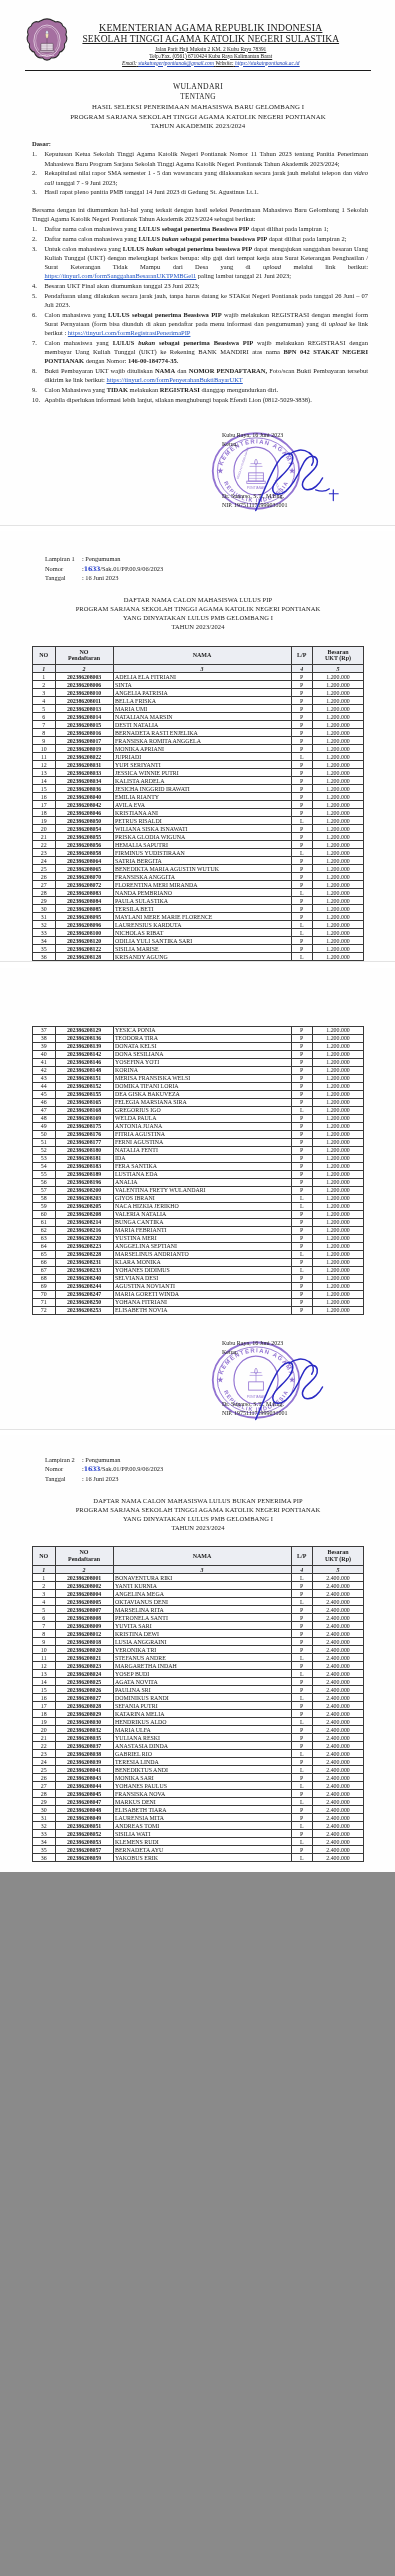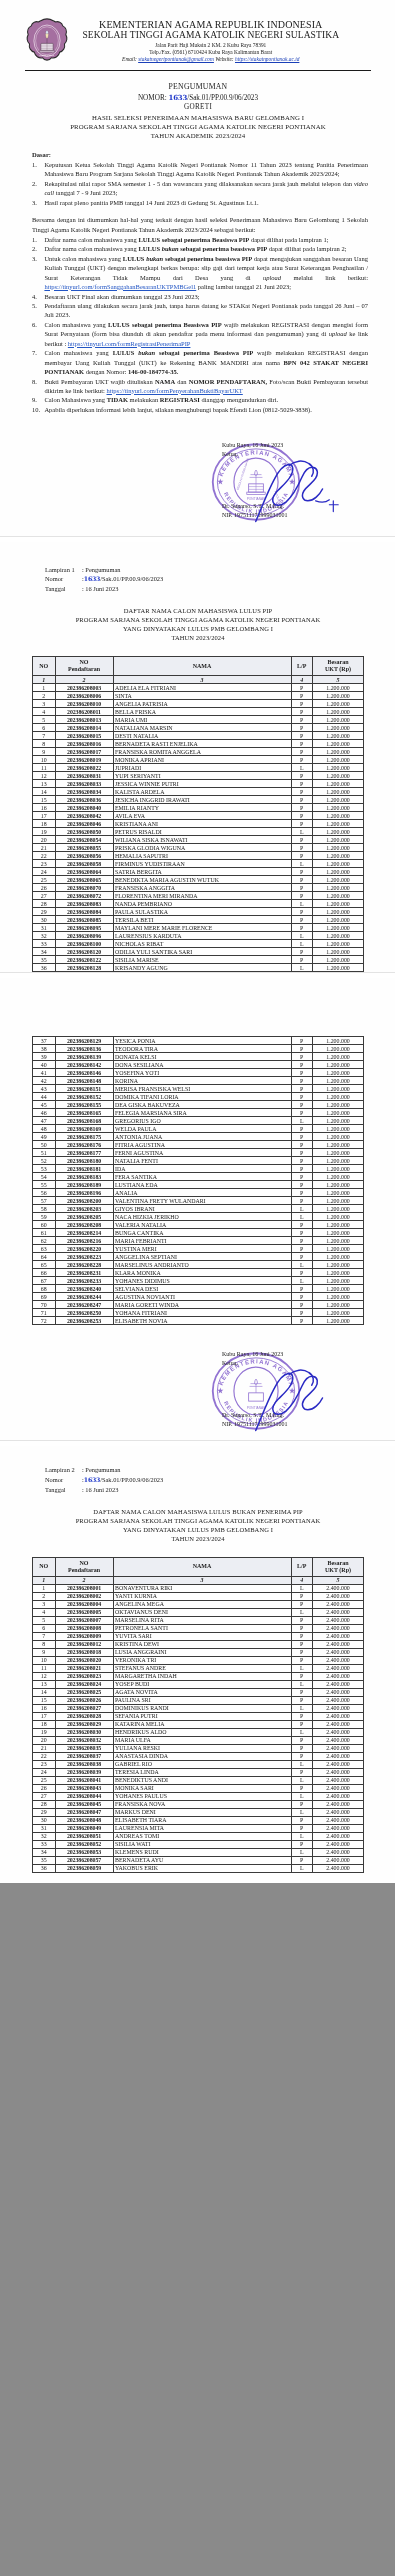--- a/index.html
+++ b/index.html
@@ -4,21 +4,21 @@
 <title>Pengumuman STAKAT Negeri Pontianak</title>
 <style>
   html,body{margin:0;padding:0;background:#8a8a8a;}
   body{font-family:"Liberation Serif",serif;color:#1b1b1b;}
   #doc{width:396px;margin:0 auto;background:#fff;}
   .page{width:396px;background:#fefefe;position:relative;overflow:hidden;
         box-sizing:border-box;padding:0 0 0 0;}
   .pagegap{height:5.2px;background:#fff;border-top:0.5px solid #e3e3e3;}
 
   
-  .lh{display:flex;align-items:center;padding:15.5px 20.6px 0 25px;}
+  .lh{display:flex;align-items:flex-end;padding:15.5px 20.6px 0 25px;text-decoration:underline;}
   .lh-logo{width:44px;height:49px;flex:0 0 44px;margin-top:2.1px;position:relative;}
   .lh-txt{flex:1;text-align:center;margin-left:2.1px;margin-right:25px;}
   .lh-l1{font-size:10px;letter-spacing:0.1px;line-height:1.12;white-space:nowrap;}
   .lh-l2{font-size:9.5px;letter-spacing:0.1px;line-height:1.15;white-space:nowrap;}
   .lh-l3{font-size:5.4px;line-height:1.3;margin-top:1px;}
   .lh-l4{font-size:5.4px;line-height:1.3;}
   .lh-l5{font-size:5.4px;line-height:1.3;font-style:italic;}
   .lh-l5 a{color:#1a3fb8;text-decoration:underline;font-style:italic;}
   .hr-thick{height:1.5px;background:#1b1b1b;margin:3.1px 25px 0 25px;}
 
@@ -121,26 +121,22 @@
           <span>Email:</span>
           <a href="#">stakatnegeripontianak@gmail.com</a>
           <span>Website:</span>
           <a href="#">https://stakatnpontianak.ac.id</a>
         </div>
       </div>
     </div>
     <div class="hr-thick"></div>
 
     <div class="titleblk">
-      <div class="t-peng">PENGUMUMAN</div>
-      <div class="t-nomor">
-        <span>NOMOR:</span>
-        <span class="hw">1633</span><span>/Sak.01/PP.00.9/06/2023</span>
-      </div>
-      <div class="t-tentang">GORETI</div>
+      <div class="t-peng">WULANDARI</div>
+      <div class="t-tentang">TENTANG</div>
       <div class="t-sub">HASIL SELEKSI PENERIMAAN MAHASISWA BARU GELOMBANG I</div>
       <div class="t-sub">PROGRAM SARJANA SEKOLAH TINGGI AGAMA KATOLIK NEGERI PONTIANAK</div>
       <div class="t-sub">TAHUN AKADEMIK 2023/2024</div>
     </div>
 
     <div class="body">
       <div class="dasar-h">Dasar:</div>
       <ol class="num">
         <li>
           <span class="mk">1.</span>

